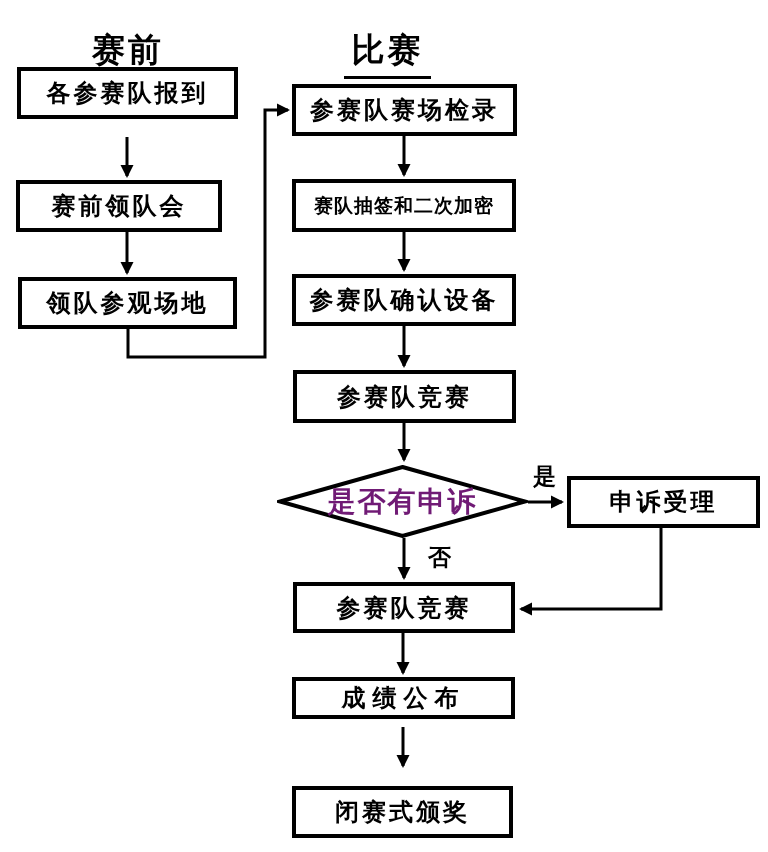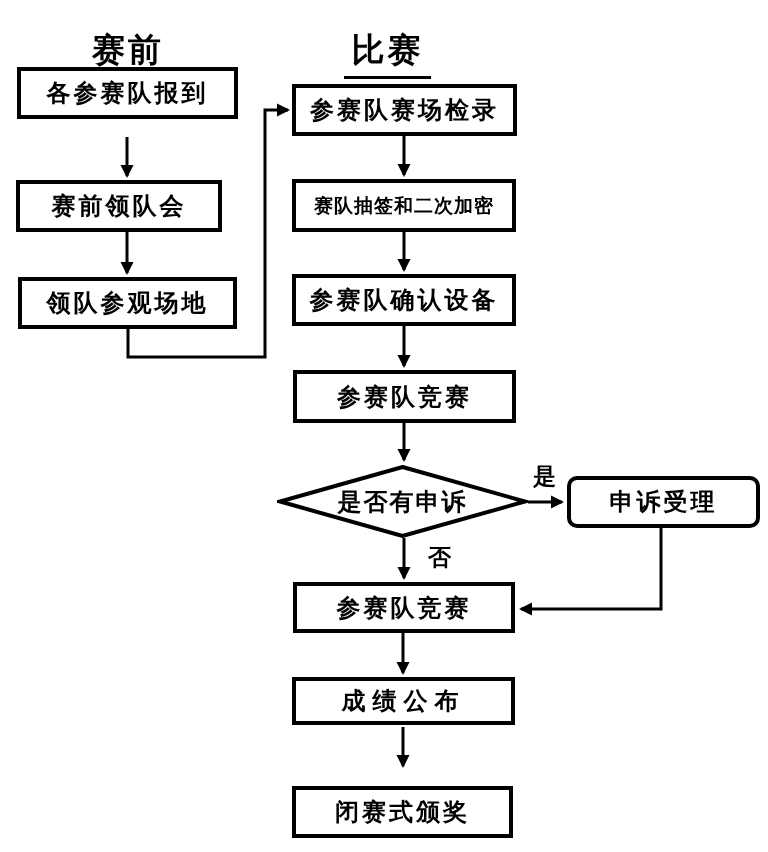--- a/index.html
+++ b/index.html
@@ -47,41 +47,41 @@
     text-align: center;
     color: #000000;
   }
   .b-register  { left: 17px;  top: 67px;  width: 221px; height: 52px; }
   .b-leaders   { left: 16px;  top: 180px; width: 206px; height: 52px; }
   .b-visit     { left: 18px;  top: 277px; width: 219px; height: 52px; }
   .b-checkin   { left: 292px; top: 84px;  width: 225px; height: 52px; }
   .b-draw      { left: 292px; top: 179px; width: 224px; height: 53px; font-size: 19px; letter-spacing: 1px; }
   .b-confirm   { left: 292px; top: 274px; width: 224px; height: 52px; }
   .b-compete   { left: 293px; top: 370px; width: 223px; height: 53px; text-align: right; }
-  .b-appeal    { left: 567px; top: 476px; width: 193px; height: 52px; border-radius: 10px; }
+  .b-appeal    { left: 567px; top: 476px; width: 193px; height: 52px; }
   .b-scoring   { left: 293px; top: 582px; width: 222px; height: 51px; }
-  .b-results   { left: 292px; top: 677px; width: 223px; height: 48px; letter-spacing: 7px; }
+  .b-results   { left: 292px; top: 677px; width: 223px; height: 42px; letter-spacing: 7px; }
   .b-closing   { left: 292px; top: 786px; width: 221px; height: 52px; }
   .decision-wrap {
     position: absolute;
     left: 277px; top: 465px;
     width: 251px; height: 73px;
   }
   .decision-wrap svg { position: absolute; left: 0; top: 0; }
   .decision-label {
     position: absolute;
     left: 0; top: 0;
     width: 251px; height: 73px;
     display: flex;
     align-items: center;
     justify-content: center;
-    font-size: 24px;
+    font-size: 28px;
     font-weight: bold;
     letter-spacing: 2px;
-    color: #000000;
+    color: #701a75;
   }
   .edge-label {
     position: absolute;
     font-size: 23px;
     font-weight: bold;
     color: #000000;
   }
   .edge-label.yes { left: 533px; top: 461px; }
   .edge-label.no  { left: 428px; top: 542px; }
 </style>

